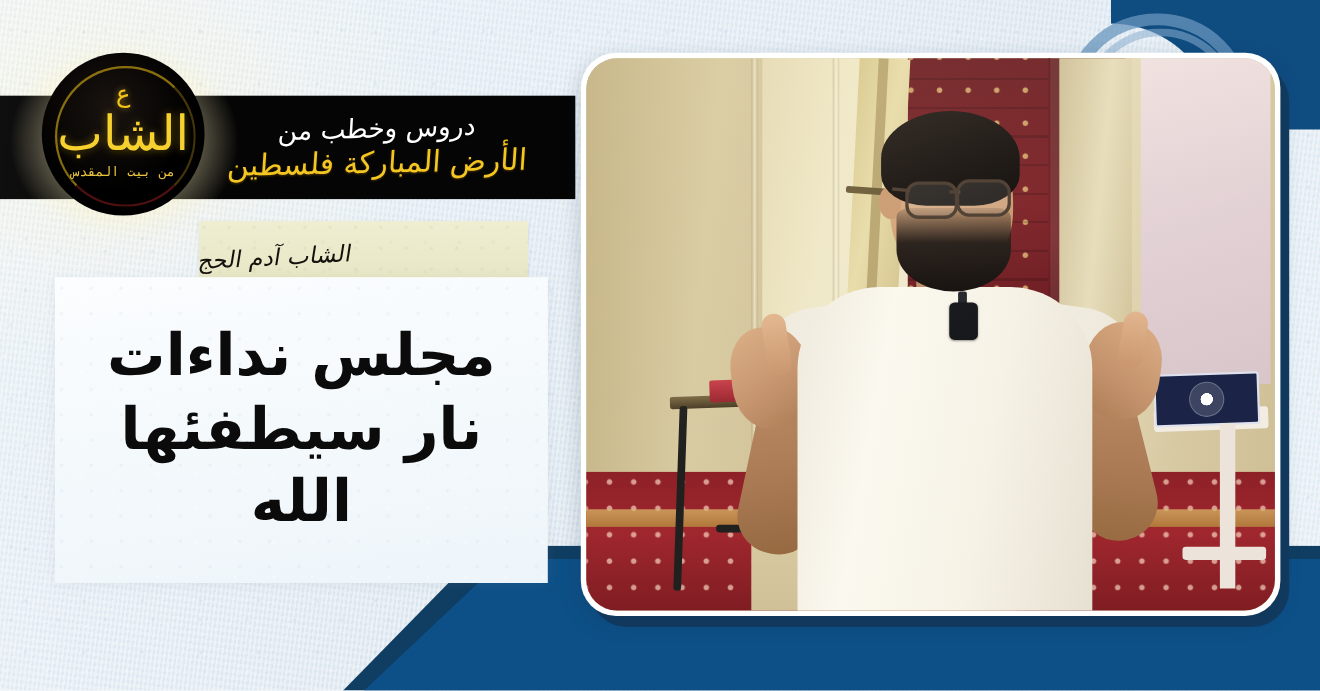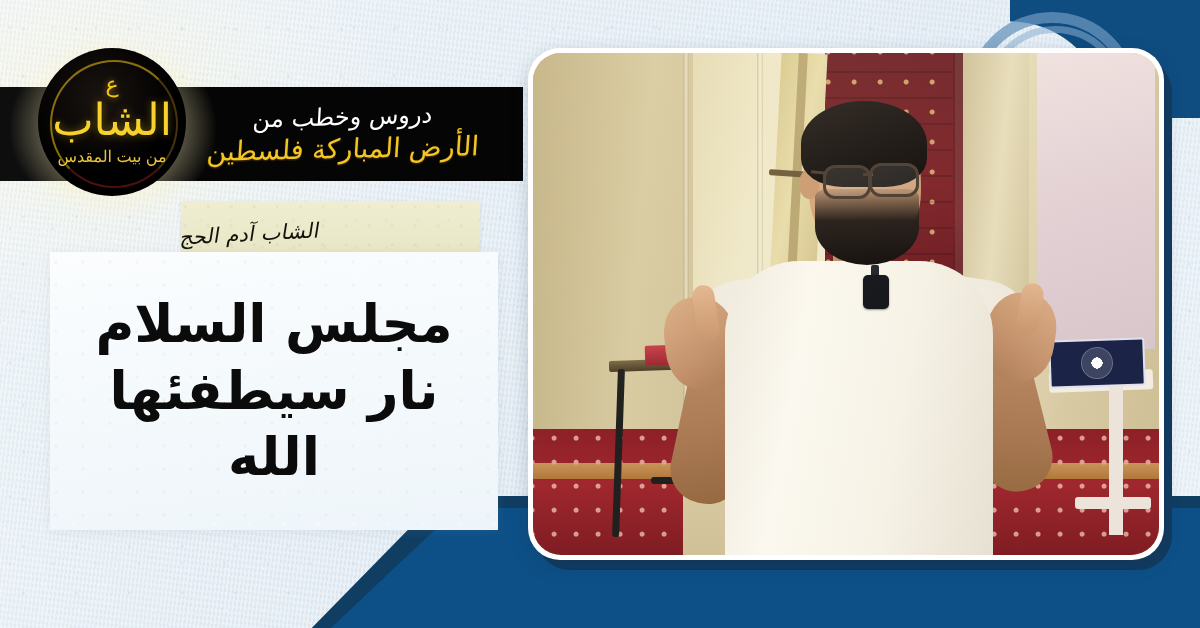--- a/index.html
+++ b/index.html
@@ -123,22 +123,22 @@
     font-family:"DejaVu Serif","Liberation Serif",serif;
     text-shadow:0 0 6px rgba(245,197,24,.6);
   }
   .logo-main{
     position:relative;color:#f7d22e;font-size:44px;line-height:1;margin-top:2px;
     font-family:"DejaVu Serif","Liberation Serif",serif;
     letter-spacing:-1px;direction:rtl;
     text-shadow:0 0 8px rgba(245,197,24,.45),0 2px 2px rgba(0,0,0,.9);
   }
   .logo-sub{
-    position:relative;color:#e9c43f;font-size:16px;line-height:1;margin-top:7px;
-    font-family:Liberation Sans, sans-serif;direction:rtl;
+    position:relative;color:#e9c43f;font-size:12px;line-height:1;margin-top:7px;
+    font-family:Liberation Mono, monospace;direction:rtl;
     text-shadow:0 1px 2px rgba(0,0,0,.9);
   }
 
   
   .speaker-strip{
     position:absolute;left:181px;top:201px;width:299px;height:72px;
     background:linear-gradient(180deg,#efeed2 0%,#e9e8c8 55%,#e4e3c0 100%);
     box-shadow:0 1px 3px rgba(120,120,90,.18);
     display:flex;align-items:center;justify-content:flex-end;
     direction:rtl;
@@ -424,21 +424,21 @@
     <div class="logo-sub">من بيت المقدس</div>
   </div>
 
   <div class="speaker-strip">
     <div class="noise"></div>
     <div class="speaker-name">الشاب آدم الحج</div>
   </div>
 
   <div class="title-panel">
     <div class="noise"></div>
-    <div class="title-text">مجلس السلام نار سيطفئها الله</div>
+    <div class="title-text">مجلس نداءات نار سيطفئها الله</div>
   </div>
 
   <div class="photo-shadow"></div>
   <div class="photo-card">
     <div class="photo">
 
       <div class="wall"></div>
       <div class="wall-panel"></div>
       <div class="wall-seam" style="left:150px"></div>
       <div class="wall-seam" style="left:224px"></div>

